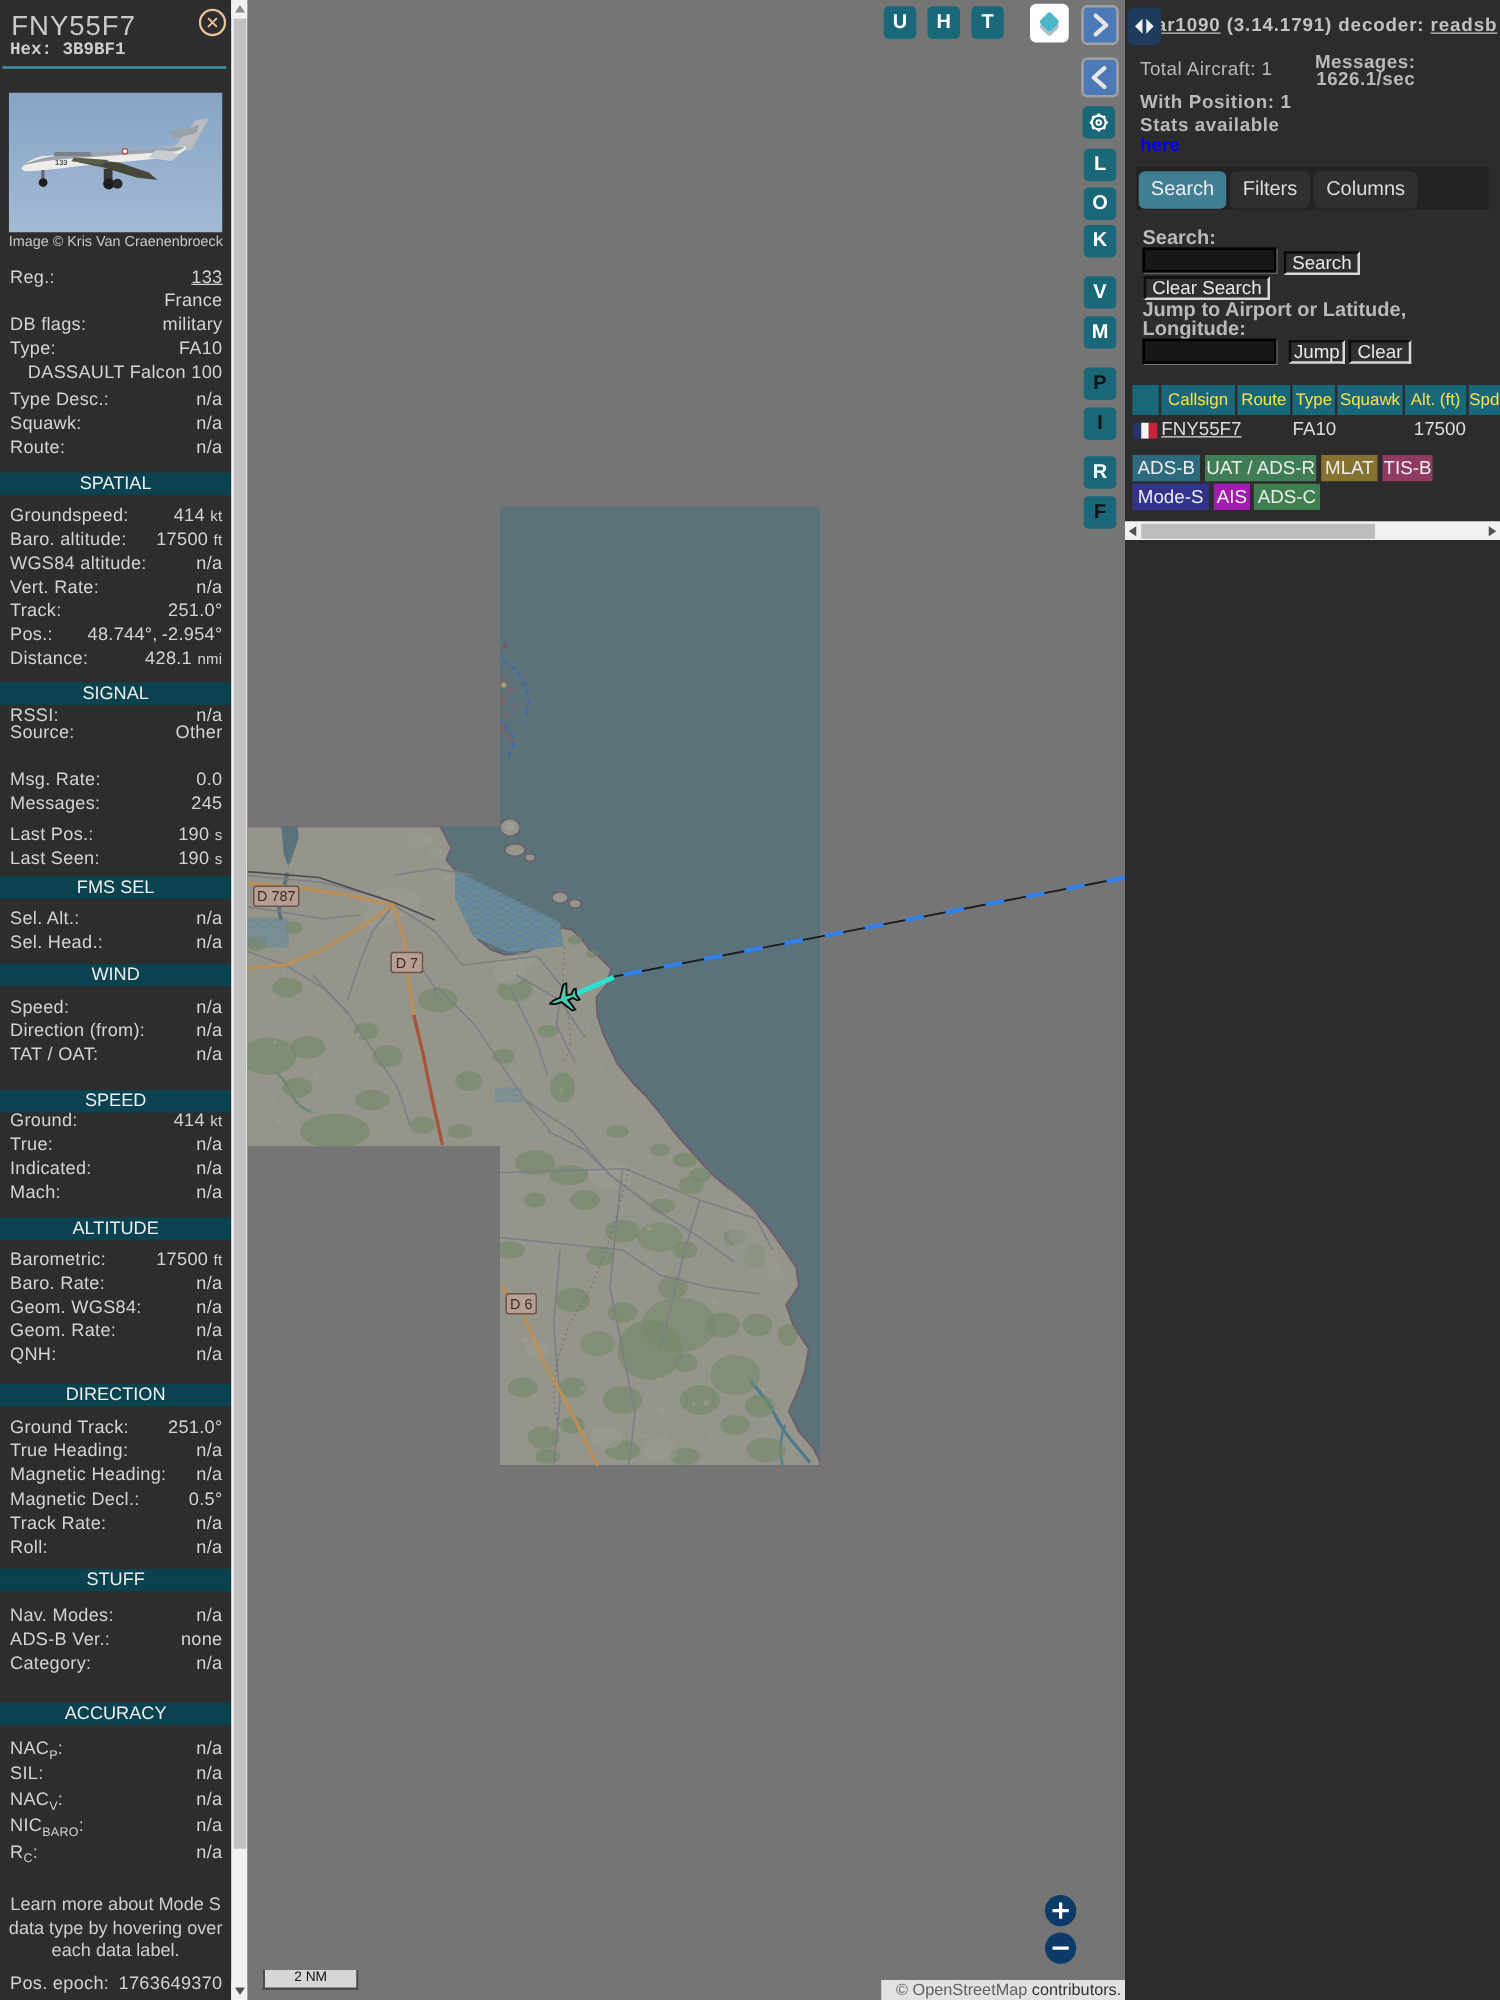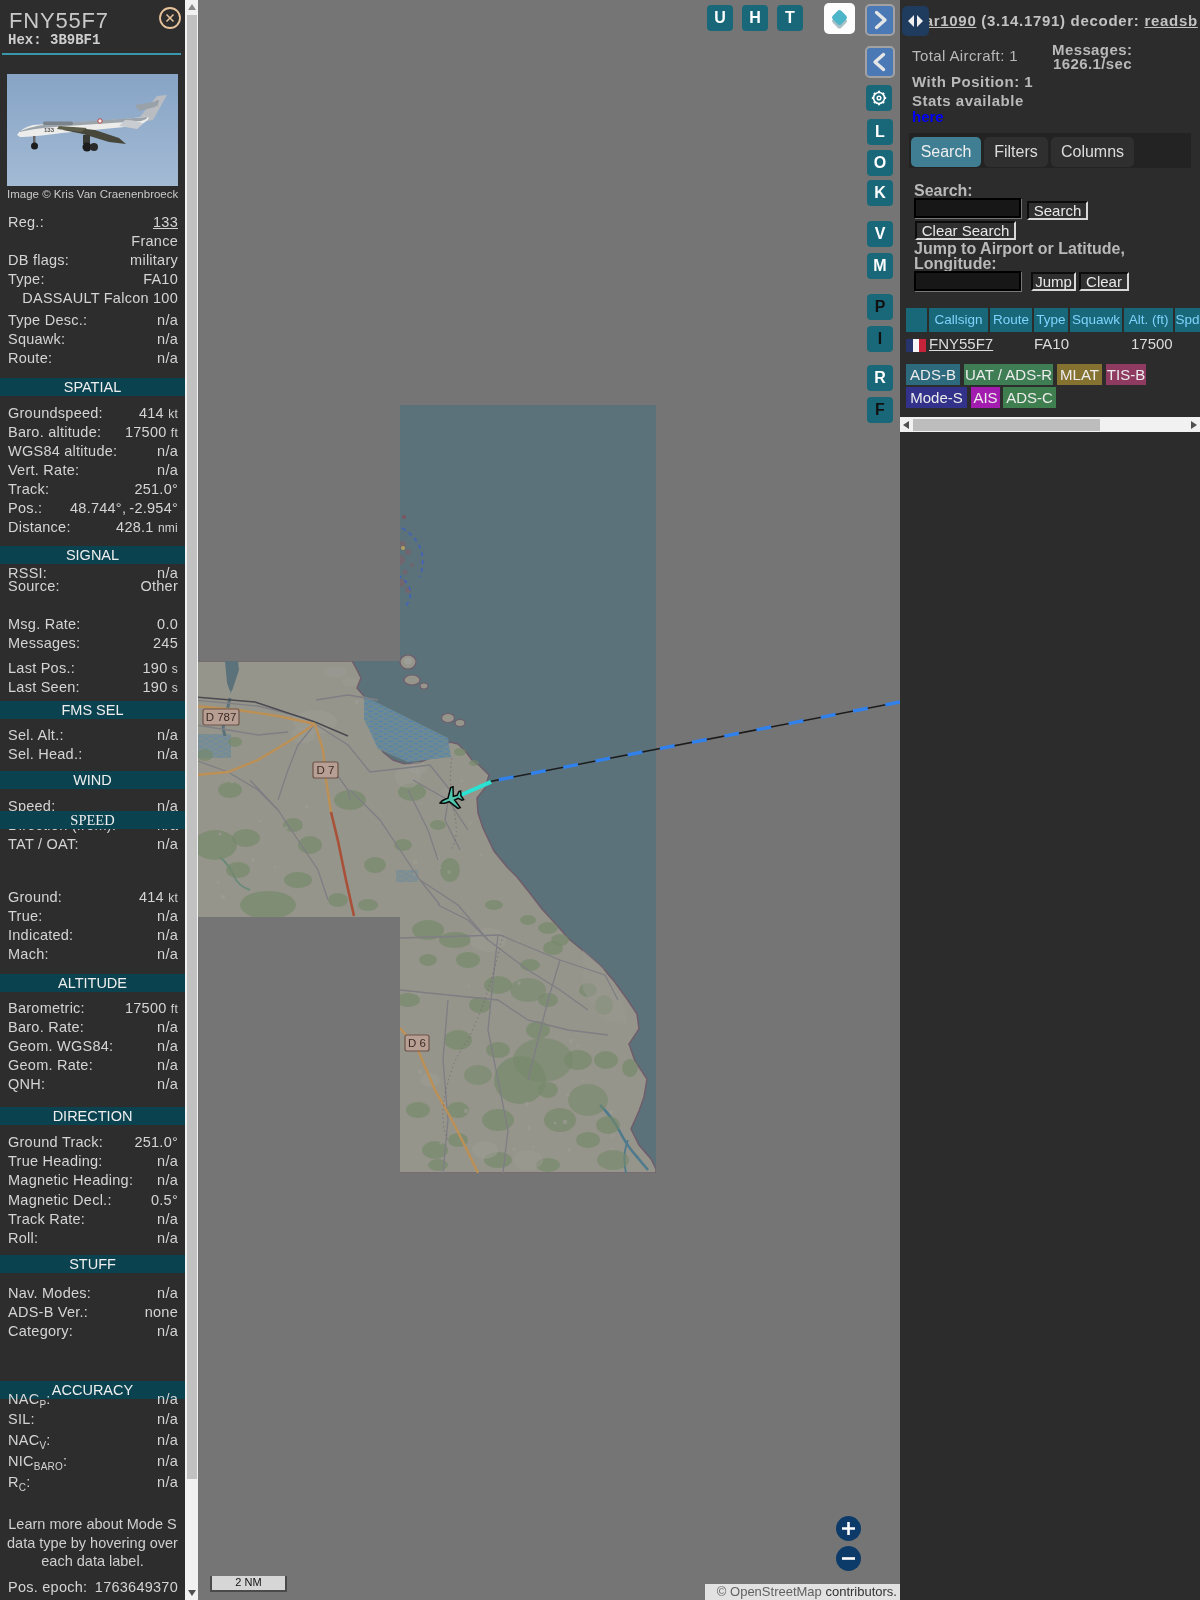--- a/index.html
+++ b/index.html
@@ -18,21 +18,21 @@
 .sbarrow{position:absolute;left:0;width:13px;height:14px;background:#f1f1f1;}
 .tri{width:0;height:0;position:absolute;left:2.5px;}
 #map{position:absolute;left:198px;top:0;width:702px;height:1600px;background:#757575;}
 .mbtn{position:absolute;background:#19687a;color:#fff;font-weight:bold;font-size:16px;
   text-align:center;border-radius:4px;width:26px;height:26px;line-height:26px;}
 .dk{color:#111;}
 #right{position:absolute;left:900px;top:0;width:300px;height:1600px;background:#2c2c2c;color:#b9b9b9;}
 .btn3d{position:absolute;background:#2f2f2f;color:#e8e8e8;font-size:15px;text-align:center;
   border:2px solid;border-color:#0c0c0c #d8d8d8 #d8d8d8 #0c0c0c;}
 .inp{position:absolute;background:#171717;border:2px solid #000;box-shadow:1px 1px 0 #777;}
-.th{position:absolute;background:#19687a;color:#7dd3fc;font-size:13.5px;text-align:center;height:24px;line-height:24px;}
+.th{position:absolute;background:#19687a;color:#fde047;font-size:13.5px;text-align:center;height:24px;line-height:24px;}
 .leg{position:absolute;height:21px;line-height:21px;font-size:15px;color:#ececec;text-align:center;}
 </style>
 </head>
 <body>
 
 <div id="left">
   <div style="position:absolute;left:9px;top:8px;font-size:22px;letter-spacing:0.8px;color:#c9c9c9;">FNY55F7</div>
   <svg style="position:absolute;left:158px;top:6px;" width="24" height="24" viewBox="0 0 24 24">
     <circle cx="12" cy="12" r="10" fill="none" stroke="#e8c49c" stroke-width="1.8"></circle>
     <path d="M8.5 8.5 L15.5 15.5 M15.5 8.5 L8.5 15.5" stroke="#e8c49c" stroke-width="1.5"></path>
@@ -175,21 +175,21 @@
     </div>
   <div class="lr" style="top:816px;">
       <span class="lab">Direction (from):</span>
       <span class="val">n/a</span>
     </div>
   <div class="lr" style="top:835px;">
       <span class="lab">TAT / OAT:</span>
       <span class="val">n/a</span>
     </div>
 
-  <div class="sech" style="top:811px;font-family:Liberation Serif, serif;">SPEED</div>
+  <div class="sech" style="top:872px;">SPEED</div>
   <div class="lr" style="top:888px;">
       <span class="lab">Ground:</span>
       <span class="val">414 <span class="un">kt</span></span>
     </div>
   <div class="lr" style="top:907px;">
       <span class="lab">True:</span>
       <span class="val">n/a</span>
     </div>
   <div class="lr" style="top:926px;">
       <span class="lab">Indicated:</span>
@@ -255,21 +255,21 @@
     </div>
   <div class="lr" style="top:1303px;">
       <span class="lab">ADS-B Ver.:</span>
       <span class="val">none</span>
     </div>
   <div class="lr" style="top:1322px;">
       <span class="lab">Category:</span>
       <span class="val">n/a</span>
     </div>
 
-  <div class="sech" style="top:1362px;margin-top:19px;">ACCURACY</div>
+  <div class="sech" style="top:1362px;">ACCURACY</div>
   <div class="lr" style="top:1390px;">
       <span class="lab">NAC<sub>P</sub>:</span>
       <span class="val">n/a</span>
     </div>
   <div class="lr" style="top:1410px;">
       <span class="lab">SIL:</span>
       <span class="val">n/a</span>
     </div>
   <div class="lr" style="top:1431px;">
       <span class="lab">NAC<sub>V</sub>:</span>

